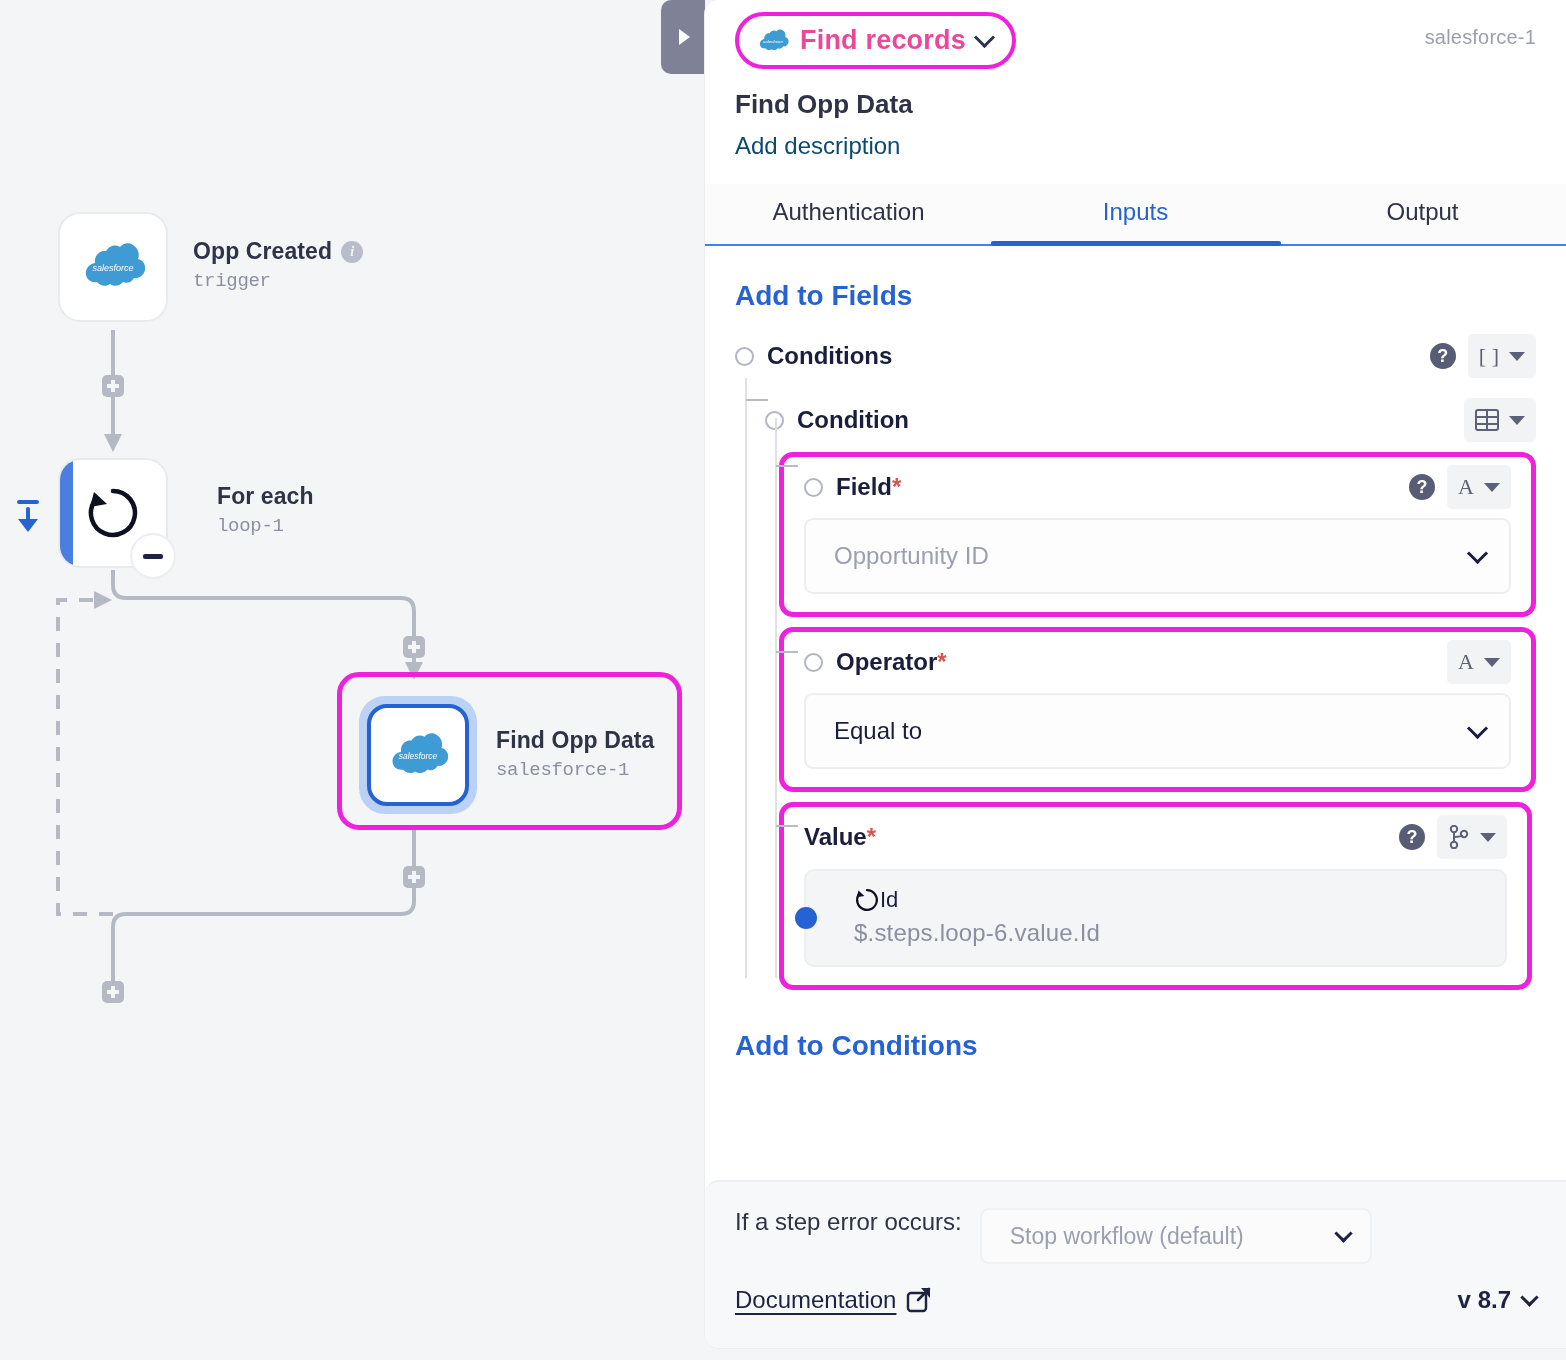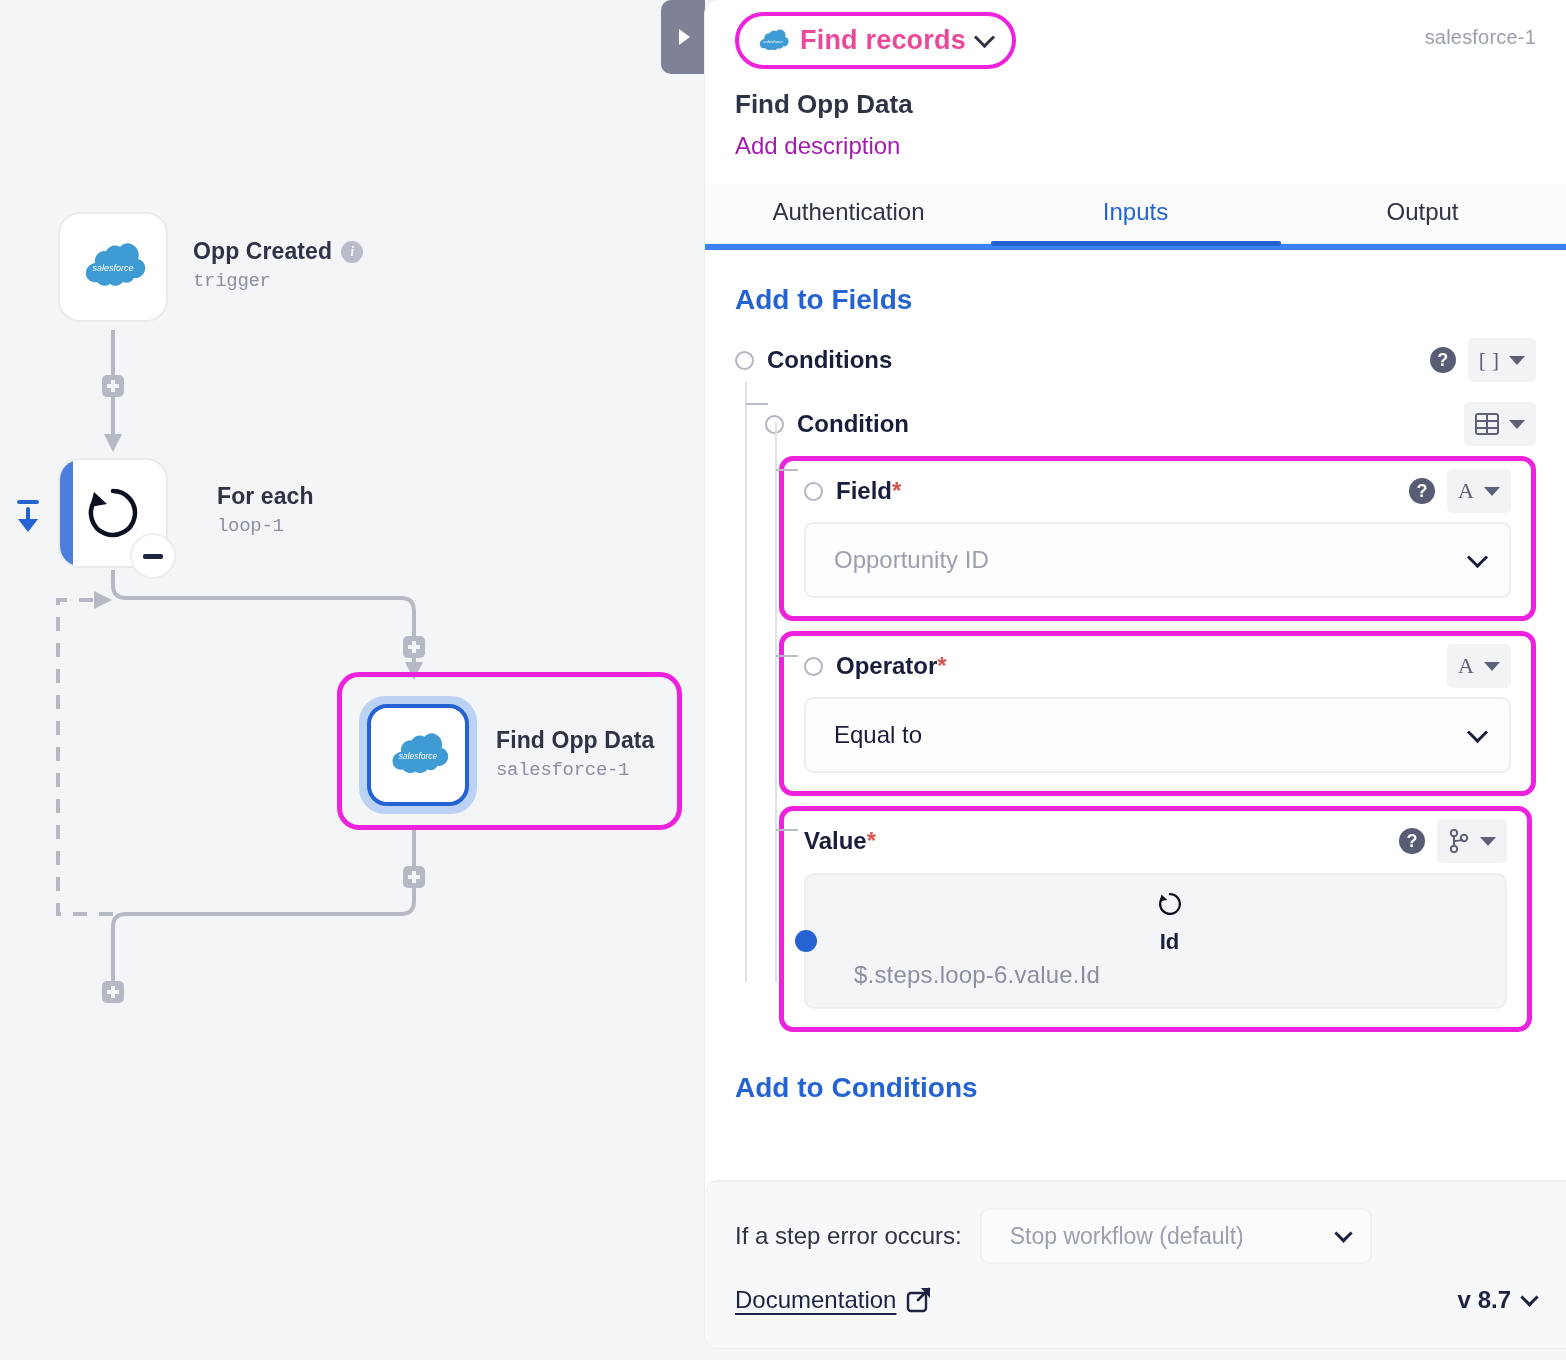--- a/index.html
+++ b/index.html
@@ -140,26 +140,26 @@
   .chev {
     width:15px; height:15px;
     border-right:3.5px solid #2e3346; border-bottom:3.5px solid #2e3346;
     transform: rotate(45deg); margin-bottom:6px;
   }
   .conn-name {
     position:absolute; right:30px; top:26px;
     font-size:20px; color:#9ba0b0; letter-spacing:.2px;
   }
   .step-title { font-size:26px; font-weight:700; color:#2e3346; margin: 20px 0 0 30px; }
-  .step-desc  { font-size:24px; color:#a21caf; margin: 12px 0 0 30px; }
+  .step-desc  { font-size:24px; color:#0c4a6e; margin: 12px 0 0 30px; }
 
   .tabs {
     display:flex; margin-top: 24px;
     background:#fbfbfc;
-    border-bottom: 6px solid #3b82f6;
+    border-bottom: 2px solid #3b82f6;
   }
   .tab {
     flex:1; text-align:center; padding: 14px 0 18px;
     font-size:24px; color:#2e3346; position:relative;
   }
   .tab.active { color:#2463d1; font-weight:400; }
   .tab.active::after {
     content:''; position:absolute; left:50%; transform:translateX(-50%);
     bottom:-2px; width: 290px; height:5px; background:#2463d1; border-radius:2px;
   }
@@ -231,32 +231,32 @@
     margin-top: 14px;
     background:#f4f5f7; border:2px solid #eceef1;
     border-radius: 10px;
     padding: 16px 20px 18px 48px;
   }
   .ref-dot {
     position:absolute; left:-11px; top: 50%; transform: translateY(-50%);
     width:22px;height:22px;border-radius:50%; background:#2463d1;
   }
   .ref-title {
-    display:flex; align-items:center; gap:12px;
-    font-size:22px; font-weight:700; color:#191e3d;flex-direction:column;
+    display:flex; align-items:center; 
+    font-size:22px; font-weight:400; color:#191e3d;
   }
   .ref-path { font-size:24px; color:#8b90a0; margin-top: 6px; letter-spacing:.2px; }
 
   
   .footer {
     position:absolute; left:0; bottom:0; width:861px; height: 168px;
     background:#f7f8f9; border-radius: 14px 0 0 14px;
     border-top: 2px solid #eceef1;
   }
-  .err-row { display:flex; align-items:center; margin: 26px 0 0 30px; }
+  .err-row { display:flex; margin: 26px 0 0 30px; }
   .err-label { font-size:24px; color:#2e3346; }
   .err-select {
     margin-left: 18px;
     width: 392px; height:56px;
     background:#fbfbfc; border:2px solid #f0f1f3; border-radius:9px;
     display:flex; align-items:center; padding: 0 20px 0 28px;
     font-size:23px; color:#9ba0b0;
   }
   .err-select .chev3 {
     margin-left:auto; width:13px;height:13px;

